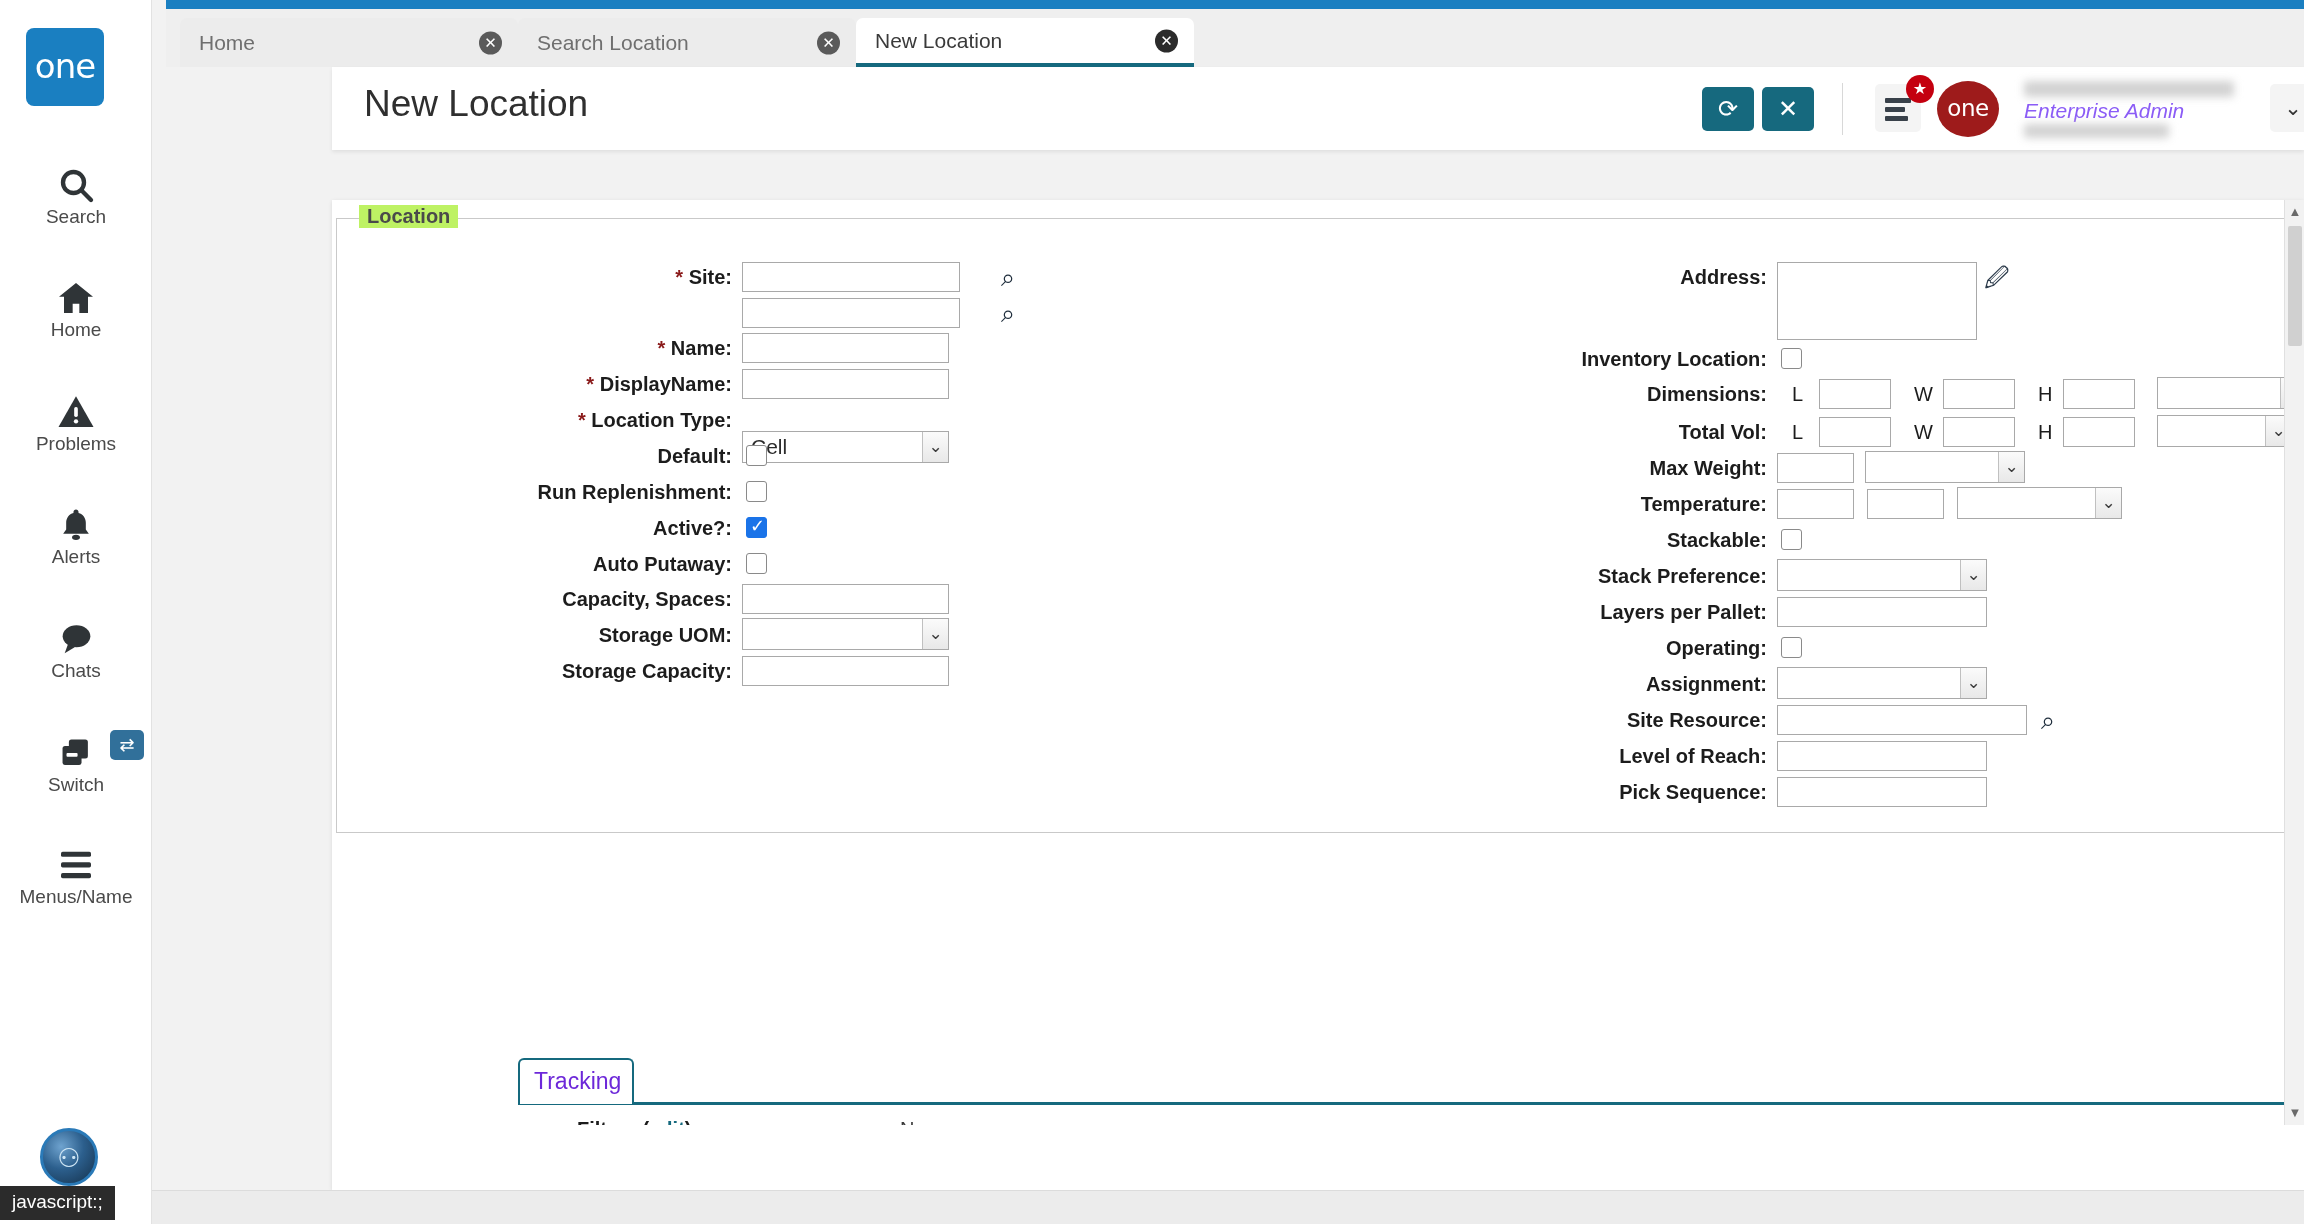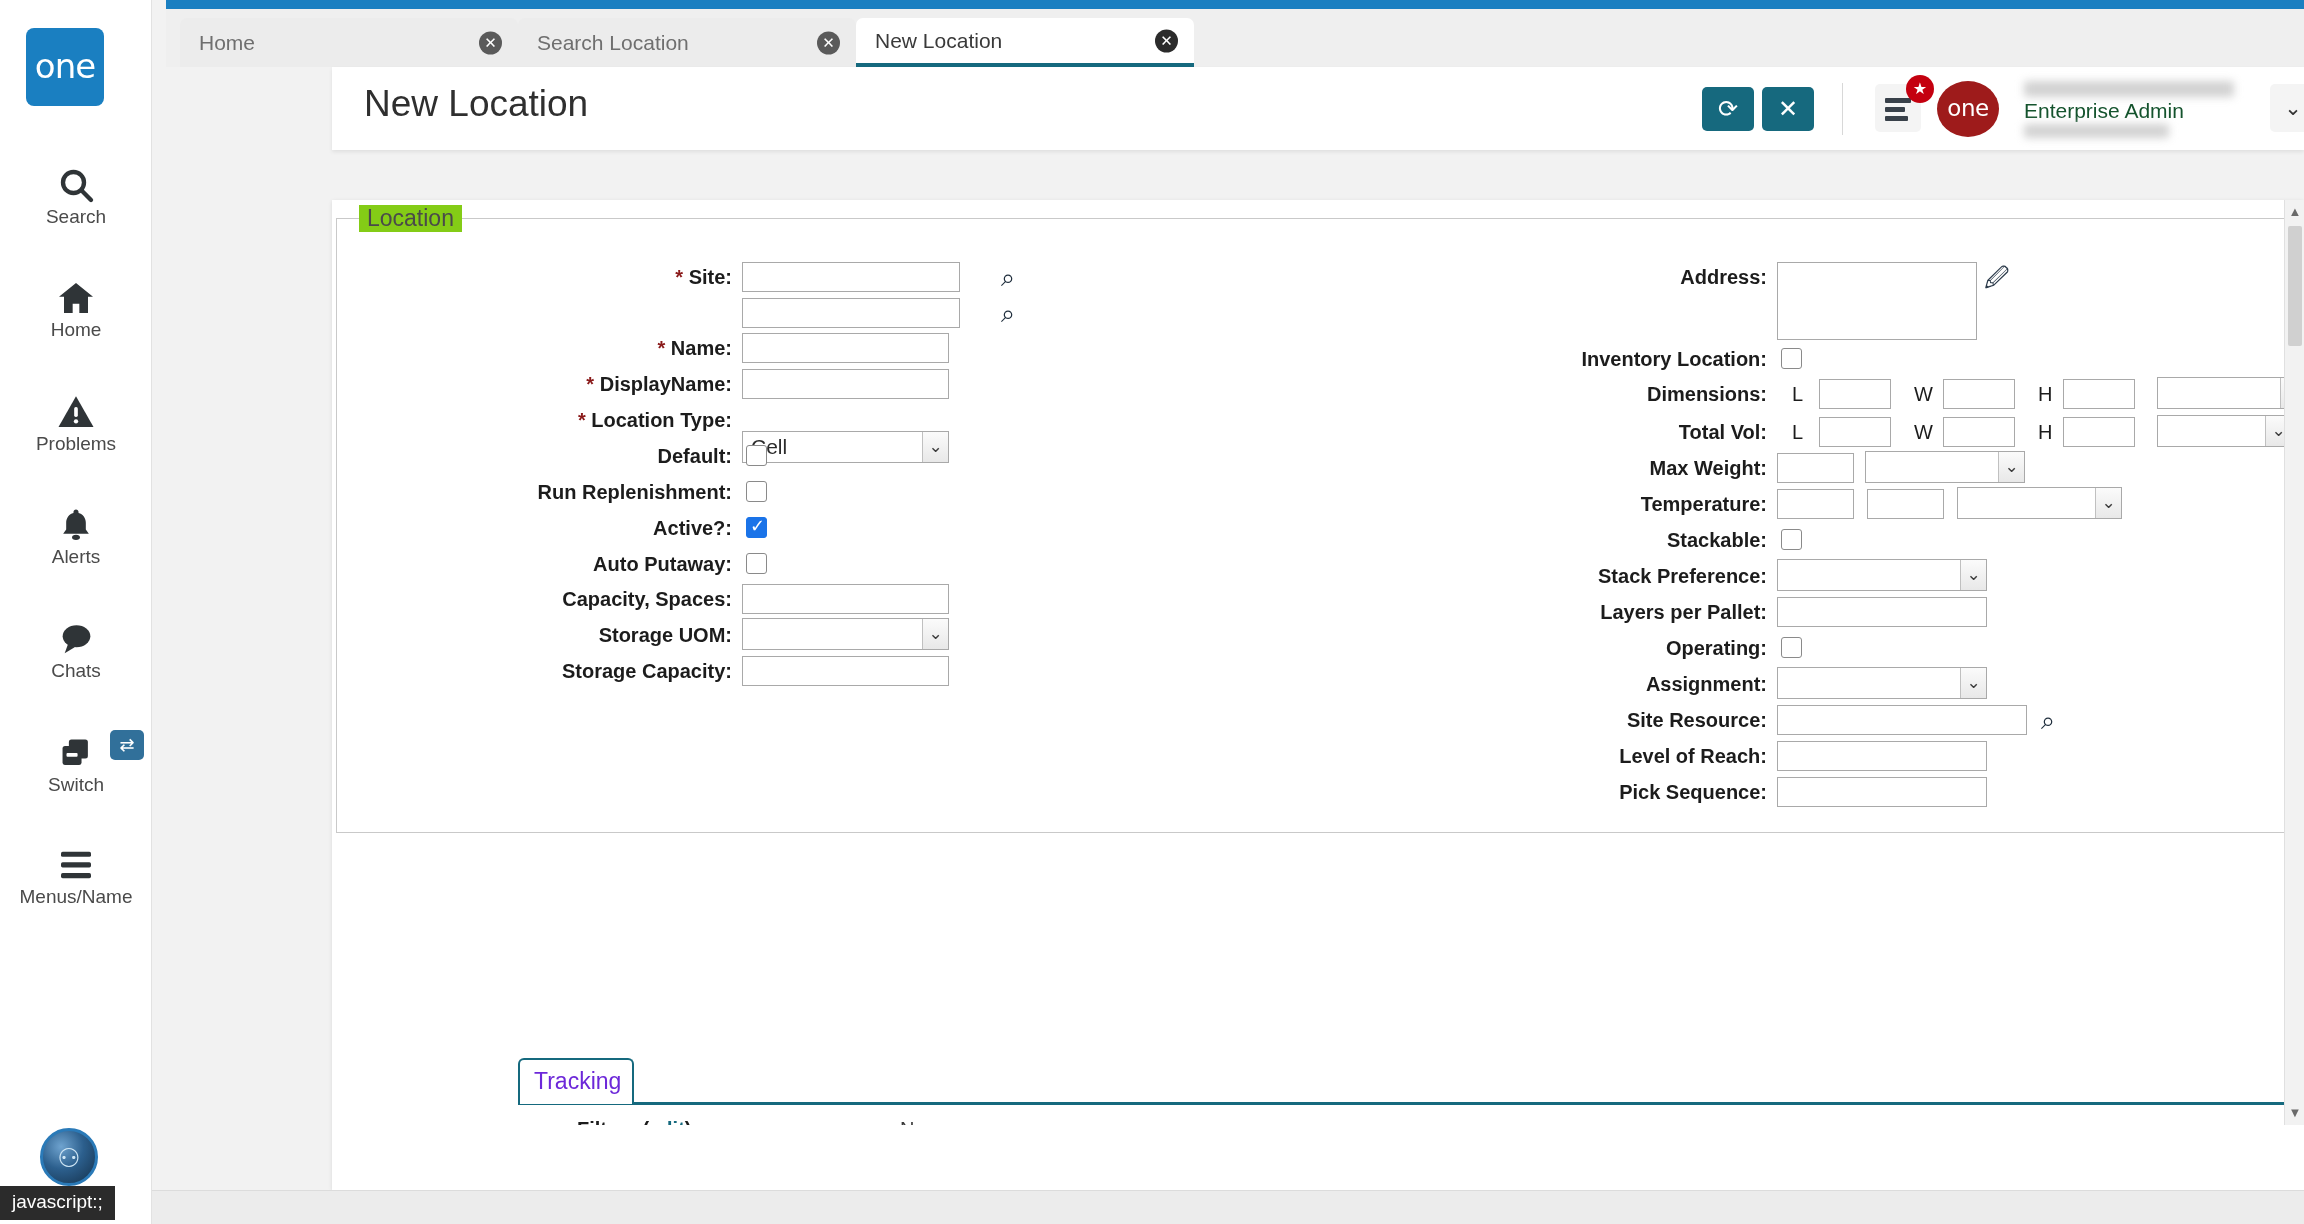--- a/index.html
+++ b/index.html
@@ -189,23 +189,24 @@
   .blur-line {
     position: absolute; left: 22px;
     background: #d2d2d2;
     filter: blur(4px);
     border-radius: 3px;
   }
   #blur-top  { top: 6px;  width: 210px; height: 16px; }
   #blur-bot  { top: 49px; width: 145px; height: 14px; }
   #user-role {
     position: absolute; left: 22px; top: 24px;
-    font-size: 21px; color: #14532d;
+    font-size: 21px; color: #8b5cf6;
     font-family: "Liberation Sans", sans-serif;
     white-space: nowrap;
+    font-style: italic;
   }
   #user-chevron {
     position: absolute; left: 1938px; top: 17px;
     width: 46px; height: 48px;
     background: #f4f4f4; border-radius: 5px;
     color: #333; font-size: 21px;
     text-align: center; line-height: 48px;
     cursor: pointer;
   }
 
@@ -224,23 +225,24 @@
 
   
   #location-fieldset {
     position: absolute; left: 4px; top: 18px;
     width: 2070px; height: 615px;
     border: 1px solid #c9c9c9;
     border-right: none;
   }
   #location-legend {
     position: absolute; left: 22px; top: -14px;
-    background: #84cc16; padding: 0 8px;
-    font-size: 23px; color: #4a4a4a;
-    font-family: "Liberation Sans", sans-serif;
+    background: #bef264; padding: 0 8px;
+    font-size: 20px; color: #4a4a4a;
+    font-family: "Liberation Sans", sans-serif;
+    font-weight: bold;
   }
 
   
   .frow { position: absolute; height: 30px; }
   .flabel {
     position: absolute; right: 0; top: 0;
     font-size: 20px; color: #1c1c1c;
     font-weight: bold;
     font-family: "Liberation Sans", sans-serif;
     white-space: nowrap; line-height: 30px;

